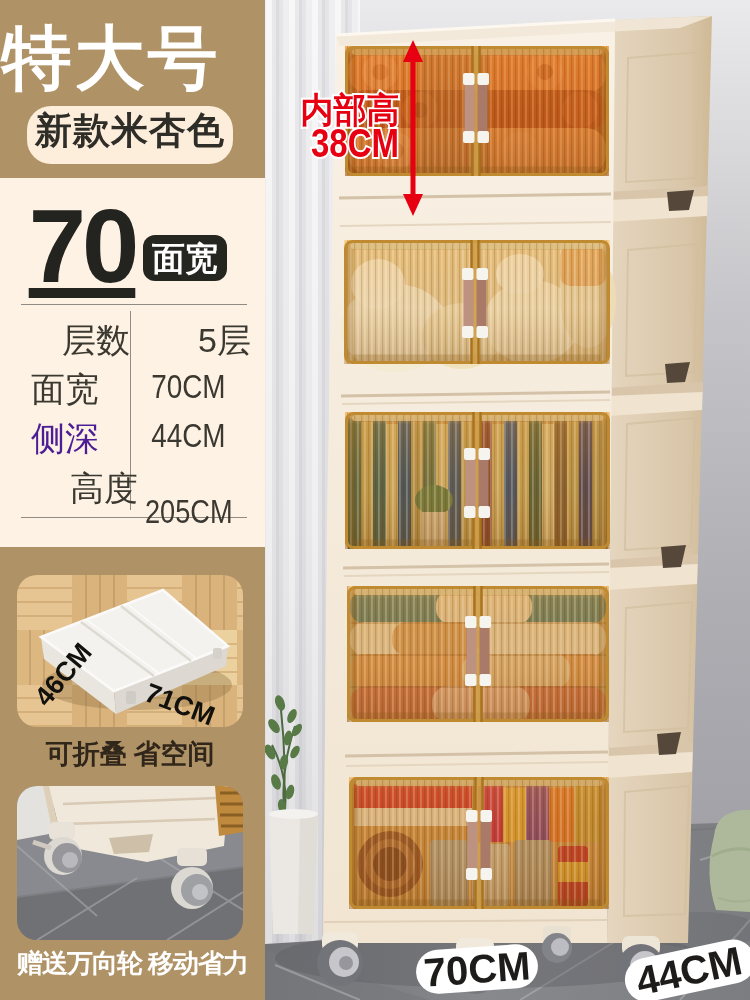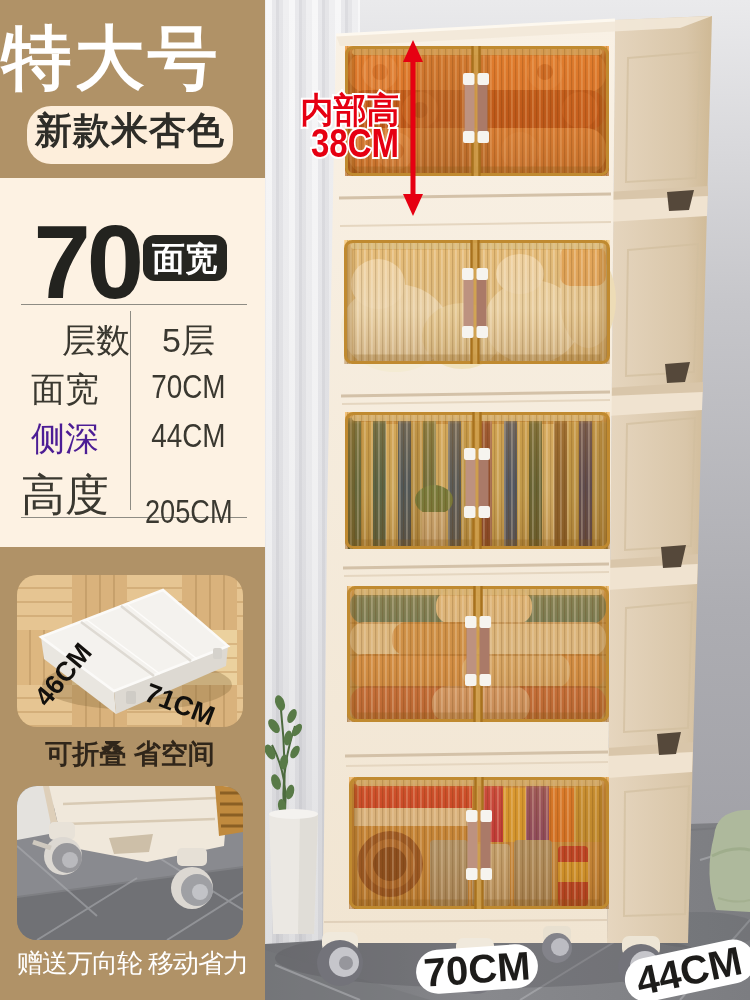--- a/index.html
+++ b/index.html
@@ -14,43 +14,43 @@
 
   <div class="abs" style="left:0;top:178px;width:265px;height:369px;background:#fdf2e3;"></div>
 
   <div class="abs" style="left:0;top:12px;width:222px;text-align:center;color:#ffffff;
        font-size:70px;font-weight:400;letter-spacing:3px;-webkit-text-stroke:2px #ffffff;">特大号</div>
 
   <div class="abs" style="left:27px;top:106px;width:206px;height:58px;background:#fdeedb;
        border-radius:24px;text-align:center;line-height:49px;font-size:37px;font-weight:bold;
        color:#2e2d28;letter-spacing:1px;">新款米杏色</div>
 
-  <div class="abs" style="left:24px;top:204px;width:116px;font-size:103px;font-weight:bold;
-       color:#23231f;text-align:right;letter-spacing:-4px;">70</div>
+  <div class="abs" style="left:24px;top:188px;width:116px;font-size:103px;font-weight:bold;
+       color:#23231f;text-align:center;letter-spacing:-4px;text-decoration:underline;">70</div>
 
   <div class="abs" style="left:143px;top:235px;width:84px;height:46px;background:#262621;
        border-radius:12px;text-align:center;line-height:47px;font-size:33px;font-weight:bold;
        color:#ffffff;">面宽</div>
 
   <div class="abs" style="left:21px;top:304px;width:226px;height:1px;background:#8e8c84;"></div>
 
   <div class="abs" style="left:21px;top:517px;width:226px;height:1px;background:#8e8c84;"></div>
 
   <div class="abs" style="left:130px;top:311px;width:1px;height:199px;background:#8e8c84;"></div>
 
   <div class="abs" style="left:0px;top:318px;width:130px;text-align:right;font-size:34px;color:#3a3830;">层数</div>
-  <div class="abs" style="left:130px;top:318px;width:117px;text-align:center;font-size:34px;color:#3a3830;">5层</div>
+  <div class="abs" style="left:130px;top:318px;width:117px;text-align:center;font-size:34px;color:#3a3830;padding-left:36px;">5层</div>
 
   <div class="abs" style="left:0px;top:367px;width:130px;text-align:center;font-size:34px;color:#3a3830;">面宽</div>
   <div class="abs" style="left:130px;top:367px;width:117px;text-align:center;font-size:34px;color:#3a3830;"><span style="display:inline-block;transform:scaleX(0.82);transform-origin:center;">70CM</span></div>
 
   <div class="abs" style="left:0px;top:416px;width:130px;text-align:center;font-size:34px;color:#4c1d95;">侧深</div>
   <div class="abs" style="left:130px;top:416px;width:117px;text-align:center;font-size:34px;color:#3a3830;"><span style="display:inline-block;transform:scaleX(0.82);transform-origin:center;">44CM</span></div>
 
-  <div class="abs" style="left:0px;top:466px;width:130px;text-align:center;font-size:44px;color:#3a3830;">高度</div>
+  <div class="abs" style="left:8px;top:466px;width:130px;text-align:right;font-size:34px;color:#3a3830;">高度</div>
   <div class="abs" style="left:130px;top:466px;width:117px;text-align:center;font-size:34px;color:#3a3830;margin-top:26px;"><span style="display:inline-block;transform:scaleX(0.8);transform-origin:center;">205CM</span></div>
 
   <svg class="abs" style="left:17px;top:575px;" width="226" height="152" viewBox="0 0 226 152">
     <defs>
       <clipPath id="r1">
           <rect x="0" y="0" width="226" height="152" rx="20"></rect>
         </clipPath>
       <pattern id="weave" width="110" height="110" patternUnits="userSpaceOnUse">
         <rect width="110" height="110" fill="#d6ac72"></rect>
         <rect x="0" y="0" width="55" height="55" fill="#e0ba80"></rect>
@@ -81,21 +81,21 @@
       <rect x="109" y="116" width="10" height="13" rx="2" fill="#cfccc6"></rect>
       <rect x="196" y="73" width="9" height="11" rx="2" fill="#d5d2cc"></rect>
     </g>
 
     <text x="30" y="133" transform="rotate(-50 30 133)" font-size="27" font-weight="bold" fill="#12100d" font-family="Liberation Sans, sans-serif">46CM</text>
 
     <text x="126" y="125" transform="rotate(21 126 125)" font-size="27" font-weight="bold" fill="#12100d" font-family="Liberation Sans, sans-serif">71CM</text>
   </svg>
 
   <div class="abs" style="left:0;top:736px;width:260px;text-align:center;font-size:27px;
-       font-weight:900;color:#30261a;">可折叠 省空间</div>
+       font-weight:900;color:#30261a;font-family:Liberation Serif, serif;">可折叠 省空间</div>
 
   <svg class="abs" style="left:17px;top:786px;" width="226" height="154" viewBox="0 0 226 154">
     <defs>
       <clipPath id="r2">
           <rect x="0" y="0" width="226" height="154" rx="20"></rect>
         </clipPath>
     </defs>
     <g clip-path="url(#r2)">
 
       <rect x="0" y="0" width="226" height="154" fill="#7e7f83"></rect>
@@ -121,21 +121,21 @@
       <path d="M16 56 L34 62" stroke="#cfc9bf" stroke-width="5"></path>
 
       <rect x="160" y="62" width="30" height="18" rx="5" fill="#e6e0d6"></rect>
       <circle cx="175" cy="102" r="21" fill="#dcd8d2"></circle>
       <circle cx="180" cy="104" r="16" fill="#9fa0a4"></circle>
       <circle cx="183" cy="106" r="8" fill="#c2c3c7"></circle>
     </g>
   </svg>
 
   <div class="abs" style="left:0;top:946px;width:265px;text-align:center;font-size:26px;
-       font-weight:400;color:#ffffff;white-space:nowrap;letter-spacing:-1px;">赠送万向轮 移动省力</div>
+       font-weight:700;color:#ffffff;white-space:nowrap;letter-spacing:-1px;">赠送万向轮 移动省力</div>
 </div>
 
 <div class="abs" style="left:265px;top:0;width:489px;height:1000px;">
 <svg width="485" height="1000" viewBox="265 0 485 1000">
   <defs>
     <linearGradient id="wall" x1="0" y1="0" x2="0" y2="1">
       <stop offset="0" stop-color="#eaeaec"></stop>
       <stop offset="0.35" stop-color="#c6c6ca"></stop>
       <stop offset="0.7" stop-color="#adadb2"></stop>
       <stop offset="1" stop-color="#a0a0a6"></stop>

